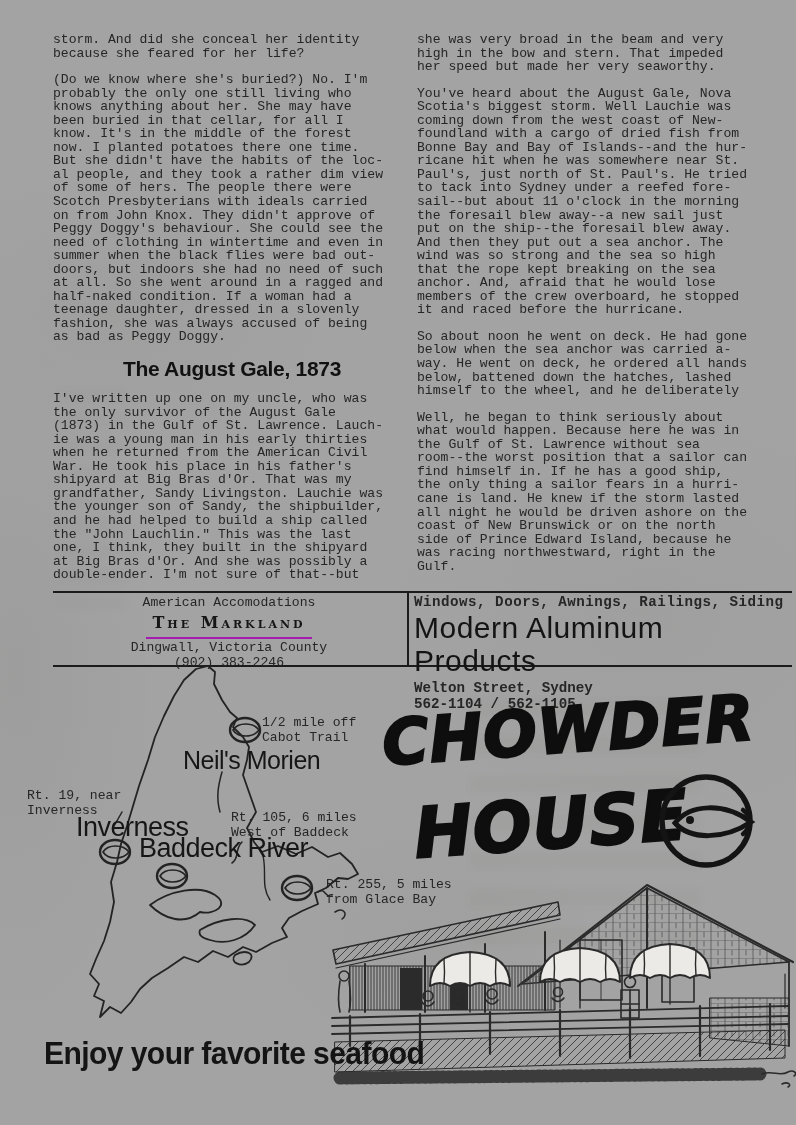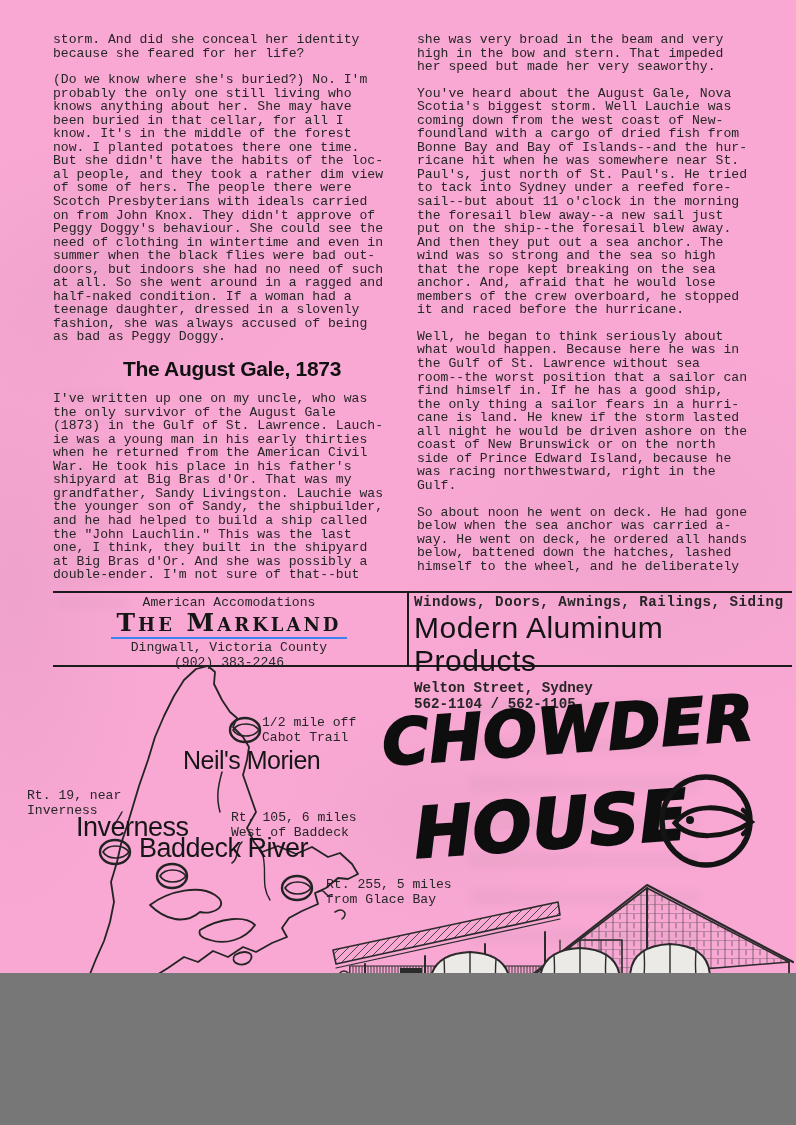--- a/index.html
+++ b/index.html
@@ -1,36 +1,36 @@
 <!DOCTYPE html>
 <html><head>
 <meta charset="utf-8">
 <style>
   html,body{margin:0;padding:0;background:#777;}
-  .page{position:relative;width:796px;height:973px;background:#f9a8d4;overflow:hidden;
+  .page{position:relative;width:796px;height:1125px;background:#a3a3a3;overflow:hidden;
         font-family:"Liberation Sans",sans-serif;color:#1d1d1d;}
   .page::before{content:"";position:absolute;inset:0;pointer-events:none;
     background:
       radial-gradient(ellipse 340px 220px at 14% 28%, rgba(95,90,84,.06), transparent 65%),
       radial-gradient(ellipse 420px 320px at 82% 55%, rgba(95,90,84,.05), transparent 65%),
       radial-gradient(ellipse 260px 180px at 55% 84%, rgba(95,90,84,.05), transparent 65%),
       radial-gradient(ellipse 200px 500px at 2% 60%, rgba(70,65,60,.06), transparent 70%);}
   .abs{position:absolute;}
   .mono{font-family:"Liberation Mono","DejaVu Sans Mono",monospace;color:#262626;}
   .para{white-space:pre;font-size:13.1px;line-height:13.55px;margin:0 0 13px 0;
         font-family:"Liberation Mono","DejaVu Sans Mono",monospace;color:#262626;}
   .col{width:358px;}
   .section-heading{font-family:"Liberation Sans",sans-serif;font-weight:bold;font-size:21px;
         text-align:center;color:#111;margin:7px 0 11px 0;letter-spacing:-0.3px;}
   .rule{background:#1b1b1b;}
   .ad-markland{width:352px;text-align:center;}
   .ad-markland .tagline{font-size:13.1px;line-height:15px;}
   .ad-markland .name{display:inline-block;font-family:"DejaVu Serif",serif;font-weight:bold;
-        font-variant:small-caps;font-size:25px;line-height:26px;letter-spacing:3px;color:#161616;
-        border-bottom:2px solid #3b82f6;padding:0 6px 1px 6px;}
+        font-variant:small-caps;font-size:16px;line-height:26px;letter-spacing:3px;color:#161616;
+        border-bottom:2px solid #a21caf;padding:0 6px 1px 6px;}
   .ad-markland .addr,.ad-markland .phone{font-size:13.1px;line-height:14.5px;}
   .ad-alum{width:378px;}
   .ad-alum .products{font-weight:bold;font-size:14.2px;line-height:16px;letter-spacing:0.5px;}
   .ad-alum .name{font-family:"Liberation Sans",sans-serif;font-size:30px;line-height:33px;
         color:#141414;letter-spacing:0.5px;margin-top:1px;}
   .ad-alum .row{display:flex;justify-content:space-between;font-weight:bold;font-size:14.2px;
         line-height:16px;margin-top:3px;padding-right:6px;flex-direction:column;}
   .map-note{white-space:pre;font-size:13.1px;line-height:14.5px;}
   .map-name{font-family:"Liberation Sans",sans-serif;font-size:25px;color:#161616;letter-spacing:-0.5px;}
   .logo-word{font-family:"DejaVu Sans",sans-serif;font-weight:bold;font-style:italic;
@@ -104,37 +104,37 @@
 to tack into Sydney under a reefed fore-
 sail--but about 11 o'clock in the morning
 the foresail blew away--a new sail just
 put on the ship--the foresail blew away.
 And then they put out a sea anchor. The
 wind was so strong and the sea so high
 that the rope kept breaking on the sea
 anchor. And, afraid that he would lose
 members of the crew overboard, he stopped
 it and raced before the hurricane.</pre>
+    <pre class="para">So about noon he went on deck. He had gone
+below when the sea anchor was carried a-
+way. He went on deck, he ordered all hands
+below, battened down the hatches, lashed
+himself to the wheel, and he deliberately</pre>
     <pre class="para">Well, he began to think seriously about
 what would happen. Because here he was in
 the Gulf of St. Lawrence without sea
 room--the worst position that a sailor can
 find himself in. If he has a good ship,
 the only thing a sailor fears in a hurri-
 cane is land. He knew if the storm lasted
 all night he would be driven ashore on the
 coast of New Brunswick or on the north
 side of Prince Edward Island, because he
 was racing northwestward, right in the
 Gulf.</pre>
-    <pre class="para">So about noon he went on deck. He had gone
-below when the sea anchor was carried a-
-way. He went on deck, he ordered all hands
-below, battened down the hatches, lashed
-himself to the wheel, and he deliberately</pre>
   </div>
 
   <div class="abs rule" style="left:53px;top:591px;width:739px;height:2px;"></div>
   <div class="abs rule" style="left:53px;top:665px;width:739px;height:2px;"></div>
   <div class="abs rule" style="left:407px;top:591px;width:2px;height:76px;"></div>
 
   <div class="abs ad-markland" style="left:53px;top:595px;">
     <div class="mono tagline">American Accomodations</div>
     <div><span class="name">The Markland</span></div>
     <div class="mono addr" style="margin-top:2px;">Dingwall, Victoria County</div>

